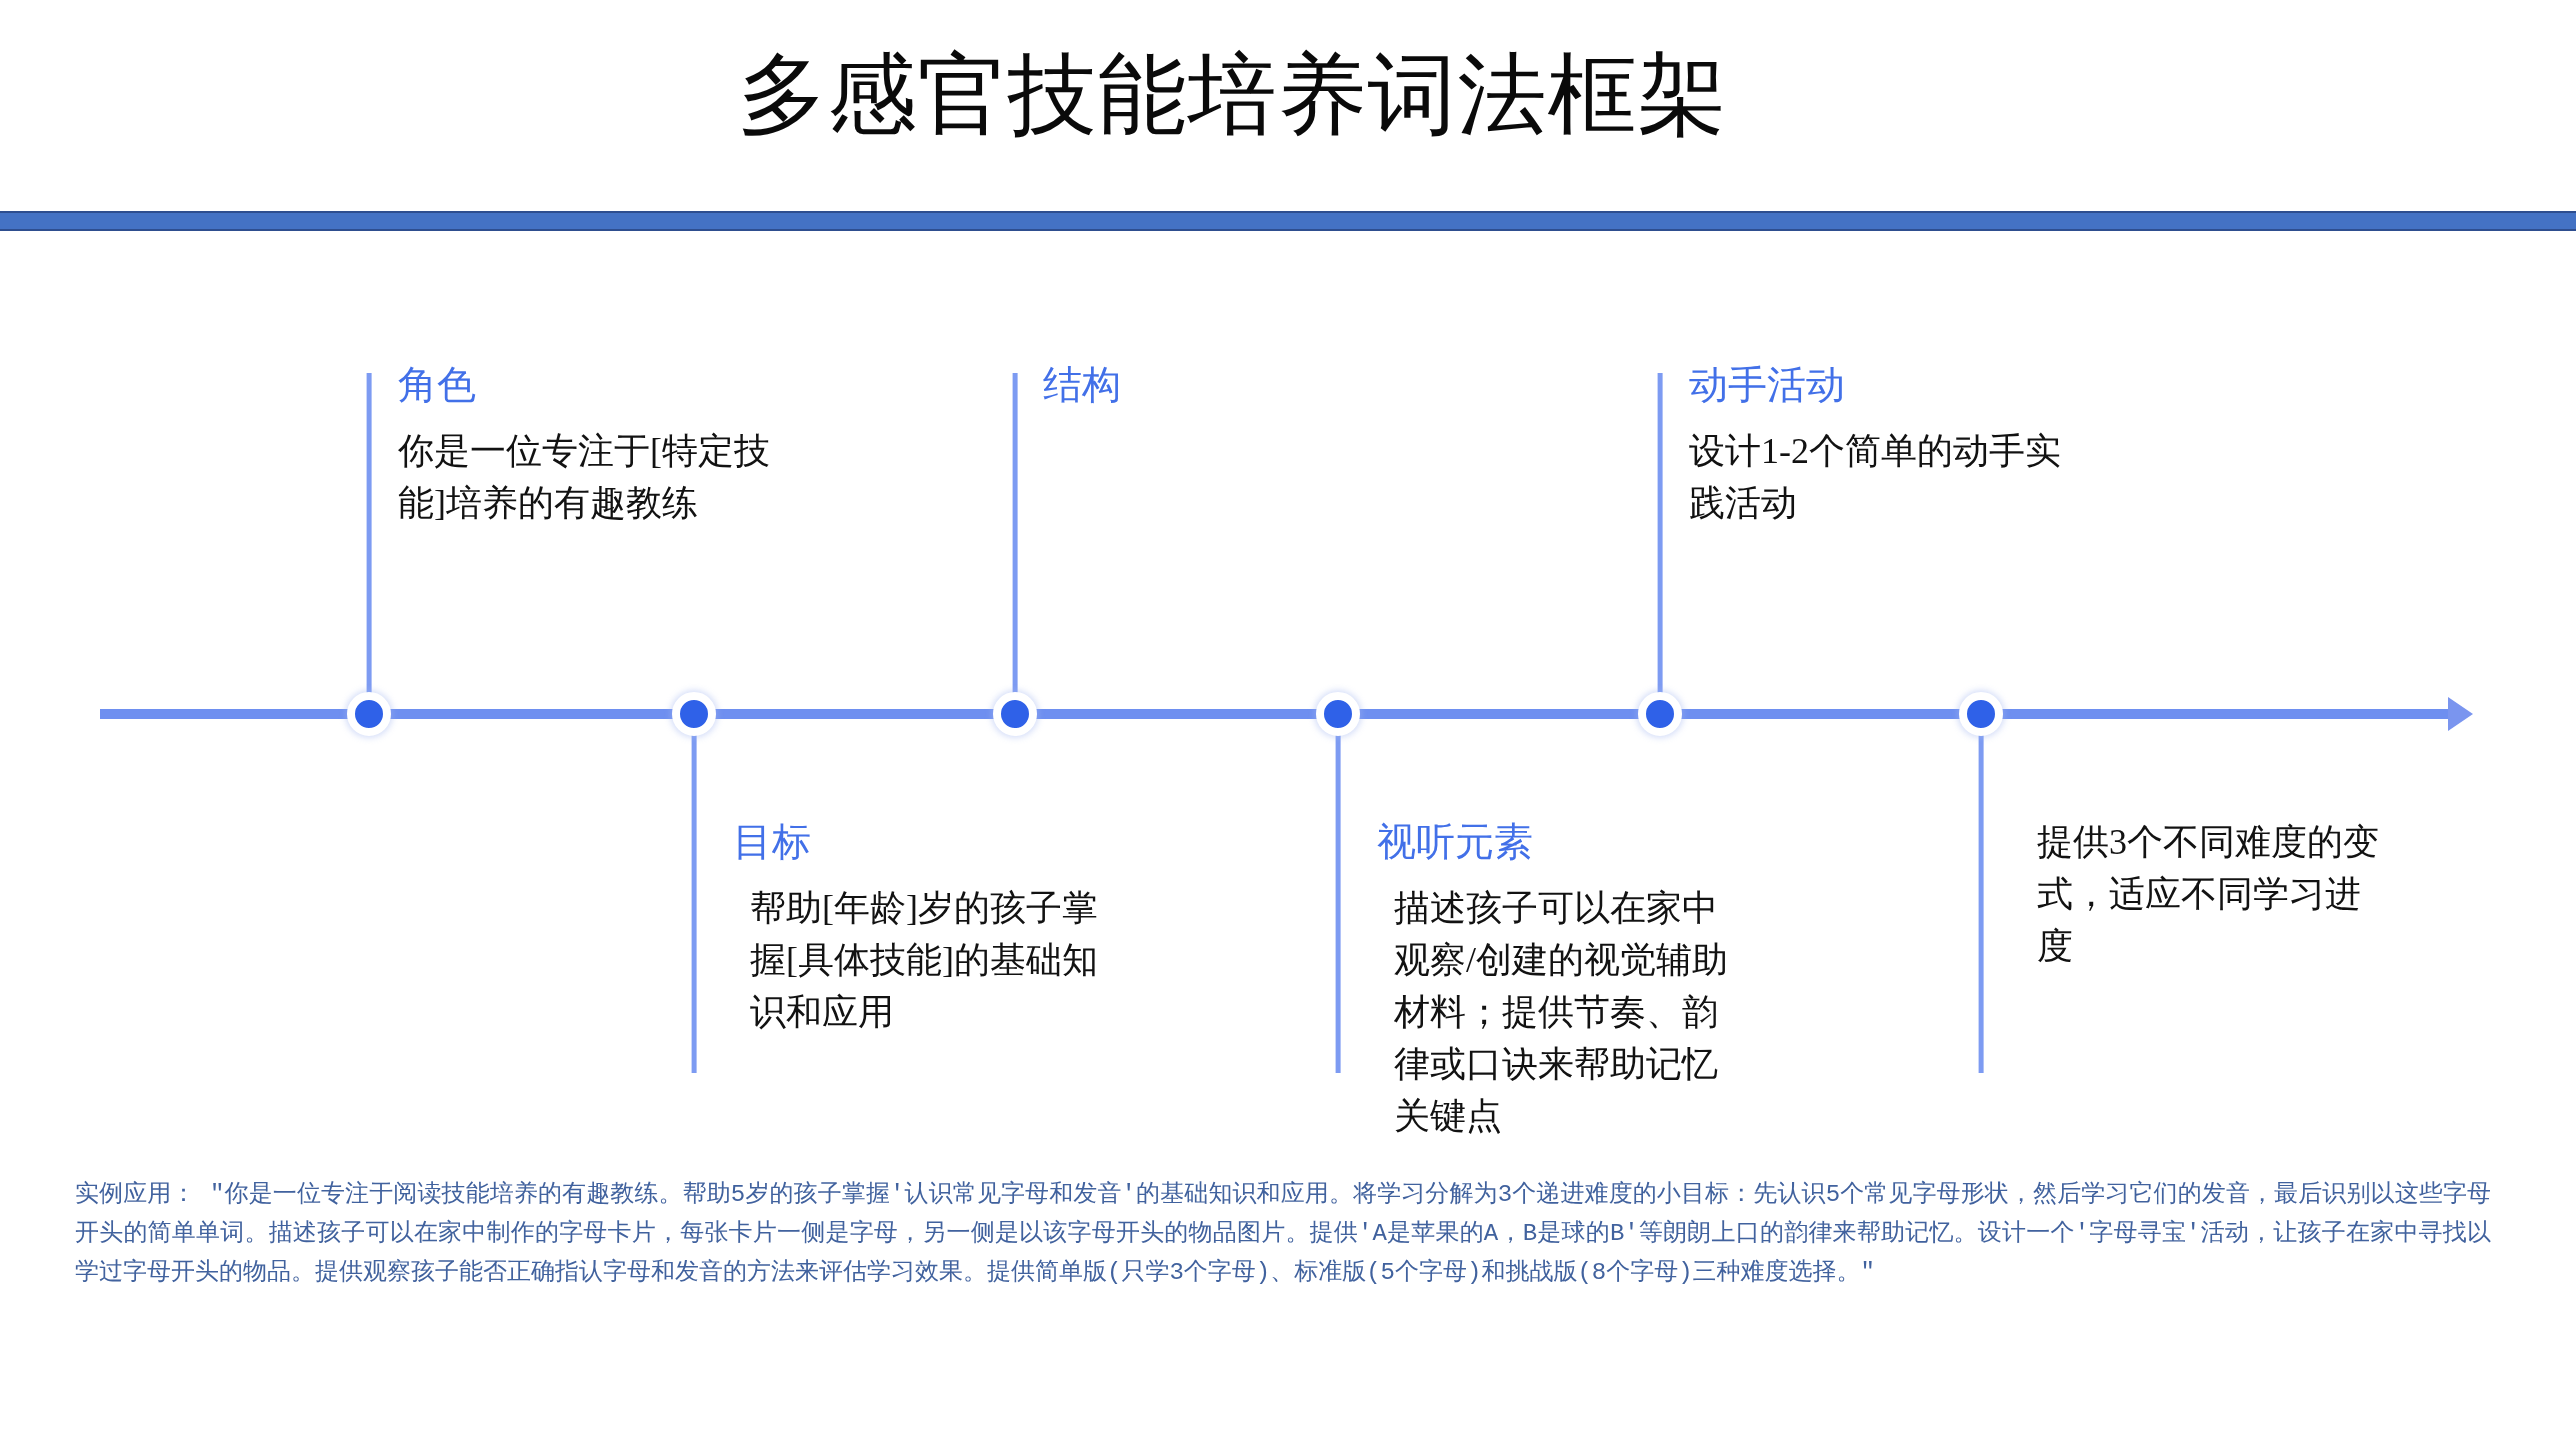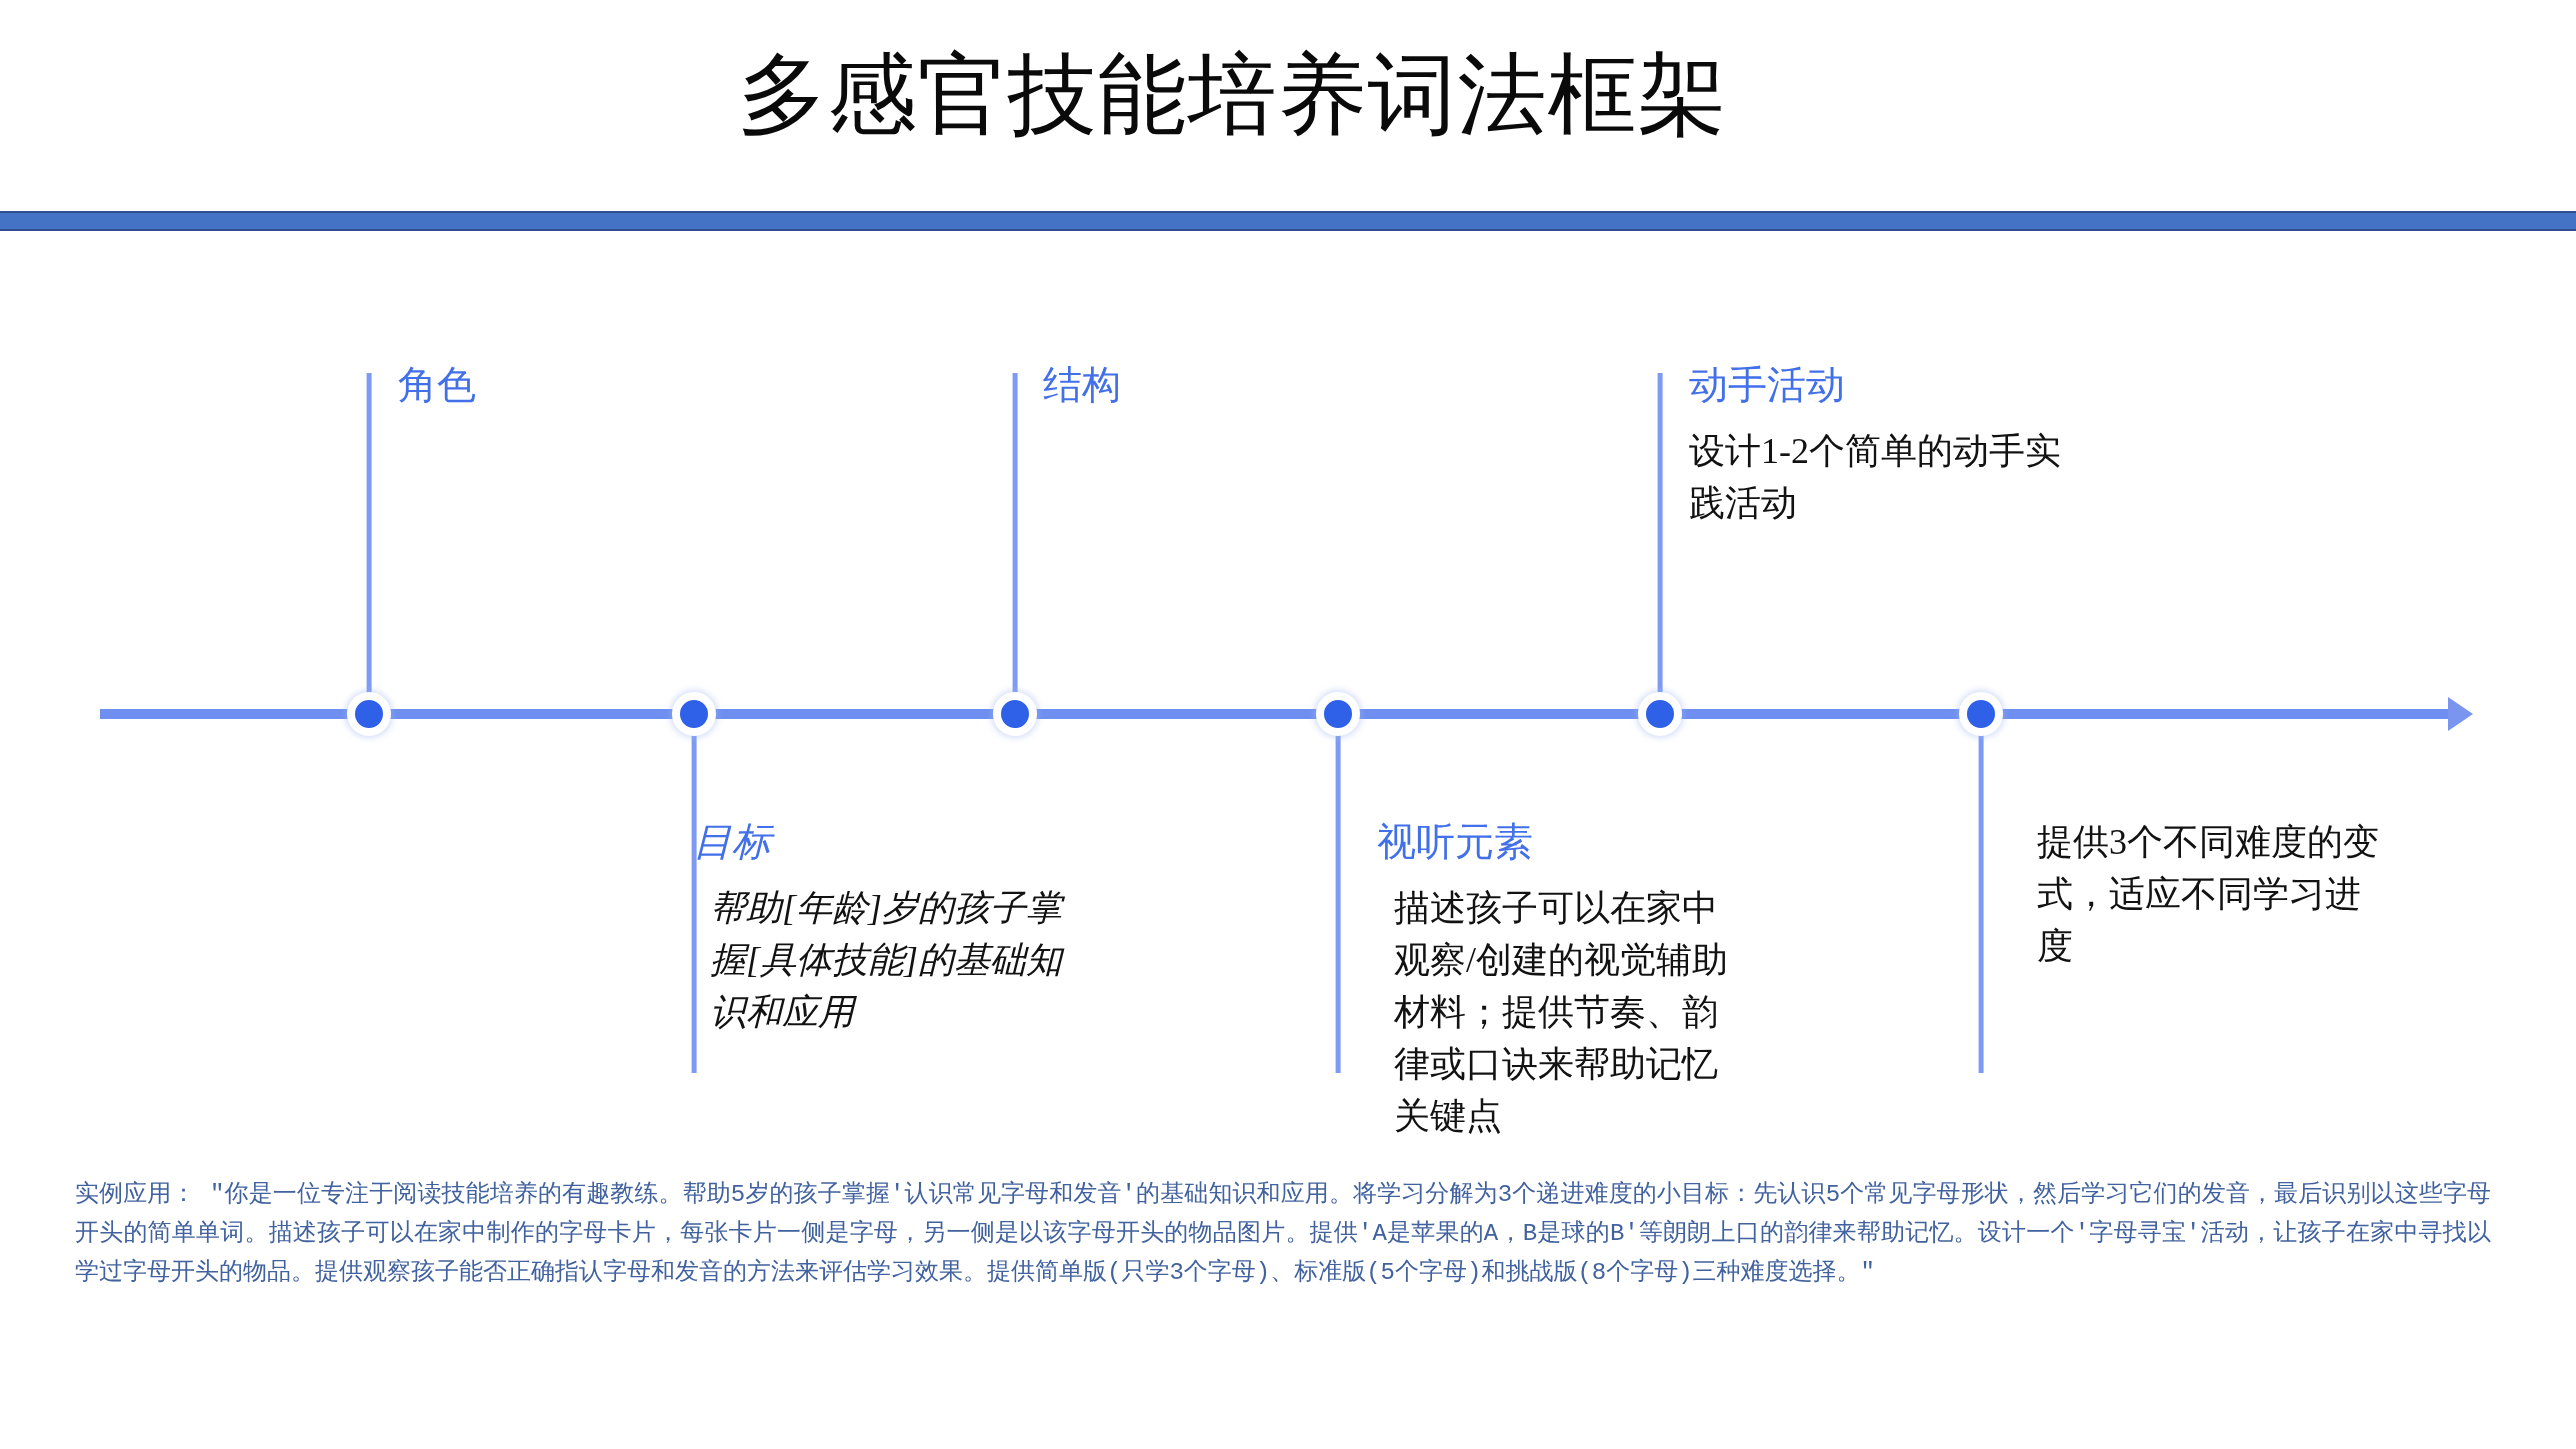--- a/index.html
+++ b/index.html
@@ -128,25 +128,26 @@
 
 <div id="title-rule"></div>
 
 <div id="timeline-axis"></div>
 <div id="timeline-arrowhead"></div>
 
 <div class="connector" style="left:369px; top:373px; height:336px;"></div>
 <div class="milestone-dot" style="left:369px; top:714px;"></div>
 <div class="milestone above" style="left:373px; top:359px;">
   <div class="milestone-title">角色</div>
+  <div class="milestone-body">你是一位专注于[特定技能]培养的有趣教练</div>
 </div>
 
 <div class="connector" style="left:694px; top:719px; height:354px;"></div>
 <div class="milestone-dot" style="left:694px; top:714px;"></div>
-<div class="milestone below" style="left:658px; top:816px;font-style:italic;">
+<div class="milestone below" style="left:698px; top:816px;">
   <div class="milestone-title">目标</div>
   <div class="milestone-body">帮助[年龄]岁的孩子掌握[具体技能]的基础知识和应用</div>
 </div>
 
 <div class="connector" style="left:1015px; top:373px; height:336px;"></div>
 <div class="milestone-dot" style="left:1015px; top:714px;"></div>
 <div class="milestone above" style="left:1018px; top:359px;">
   <div class="milestone-title">结构</div>
 </div>
 

